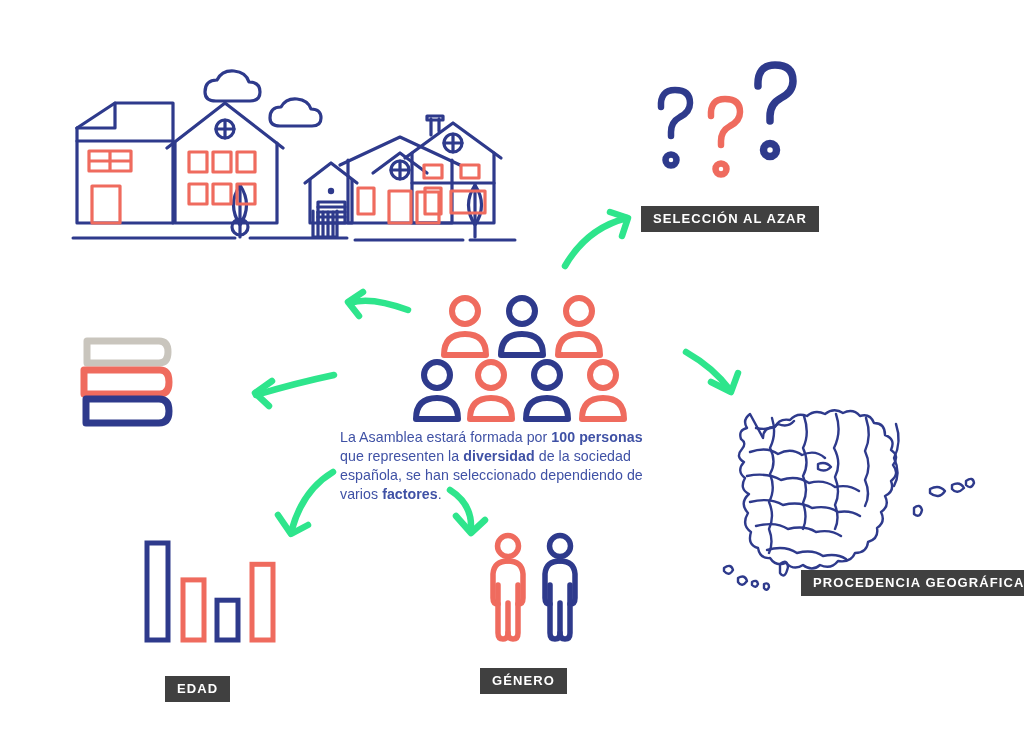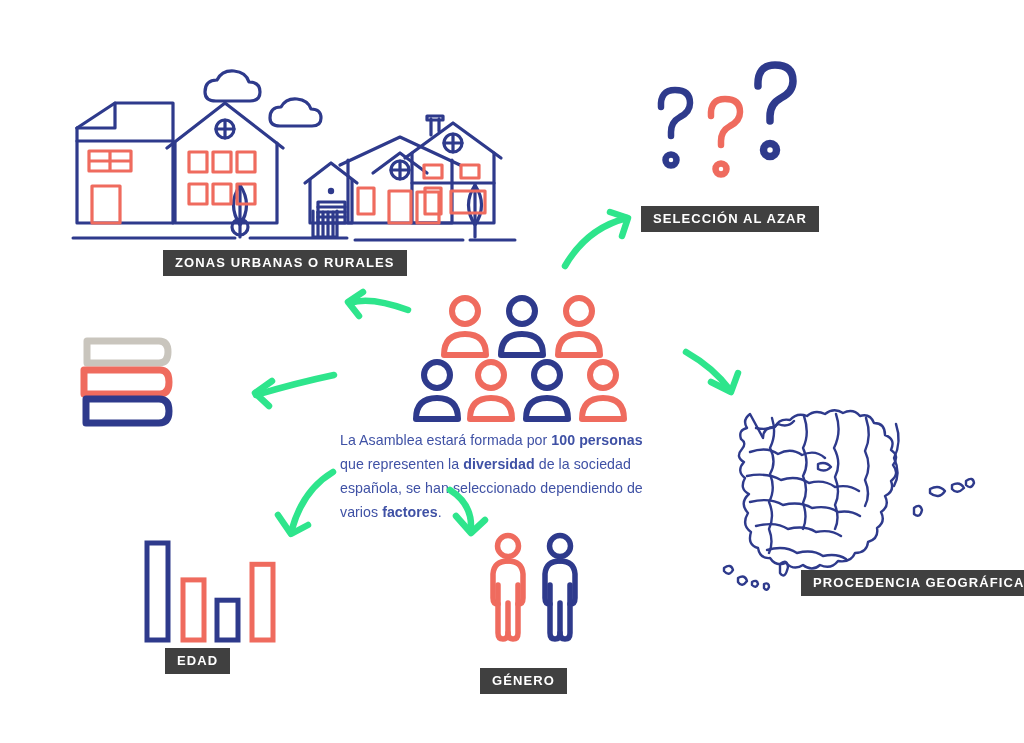--- a/index.html
+++ b/index.html
@@ -37,21 +37,21 @@
     box-sizing: border-box;
   }
 
   
   .blurb {
     position: absolute;
     width: 330px;
     color: #3f51a5;
     font-family: "Liberation Sans", sans-serif;
     font-size: 14.2px;
-    line-height: 24px;
+    line-height: 19px;
     letter-spacing: 0.05px;
   }
   .blurb b { font-weight: 700; }
 
   svg { display: block; overflow: visible; }
 </style>
 </head>
 <body>
 
 <div id="canvas">
@@ -121,21 +121,20 @@
         <rect x="303" y="133" width="16" height="26"></rect>
         <rect x="370" y="133" width="16" height="26"></rect>
         <rect x="334" y="136" width="22" height="32"></rect>
         <rect x="369" y="110" width="18" height="13"></rect>
         <rect x="406" y="110" width="18" height="13"></rect>
         <rect x="362" y="137" width="22" height="31"></rect>
         <rect x="396" y="136" width="34" height="22"></rect>
       </g>
     </svg>
   </div>
-  <div class="pill" style="left:163px; top:250px;">ZONAS URBANAS O RURALES</div>
 
   <div class="abs" style="left:645px; top:58px;">
     <svg width="165" height="120" viewBox="0 0 165 120" fill="none">
       <g fill="none" stroke-linecap="round" stroke-linejoin="round">
 
         <g stroke="#2e3a8c" stroke-width="6.5">
           <path d="M16 49 q-1 -17 14 -17 q15 0 15 13 q0 9 -10 14 q-9 5 -9 15 v4"></path>
           <circle cx="26" cy="102" r="5.5"></circle>
         </g>
 
@@ -206,21 +205,21 @@
   <div class="abs" style="left:135px; top:535px;">
     <svg width="145" height="110" viewBox="0 0 145 110" fill="none">
       <g fill="none" stroke-width="5" stroke-linejoin="miter">
         <rect x="12" y="8.0" width="21" height="97.0" stroke="#2e3a8c"></rect>
         <rect x="48" y="44.9" width="21" height="60.1" stroke="#ef6b5e"></rect>
         <rect x="82" y="65.2" width="21" height="39.8" stroke="#2e3a8c"></rect>
         <rect x="117" y="29.3" width="21" height="75.7" stroke="#ef6b5e"></rect>
       </g>
     </svg>
   </div>
-  <div class="pill" style="left:165px; top:648px;">EDAD</div>
+  <div class="pill" style="left:165px; top:676px;">EDAD</div>
 
   <div class="abs" style="left:484px; top:532px;">
     <svg width="105" height="115" viewBox="0 0 105 115" fill="none">
       <g fill="none" stroke-width="5.5" stroke-linecap="round" stroke-linejoin="round">
         <g stroke="#ef6b5e">
           <circle cx="24" cy="14" r="10.5"></circle>
           <path d="M24 29 q-14 0 -15 13 v24 q0 6 5 6"></path>
           <path d="M24 29 q14 0 15 13 v24 q0 6 -5 6"></path>
           <path d="M14 53 v48 q0 6 5 6 q5 0 5 -6 v-30"></path>
           <path d="M34 53 v48 q0 6 -5 6 q-5 0 -5 -6"></path>

